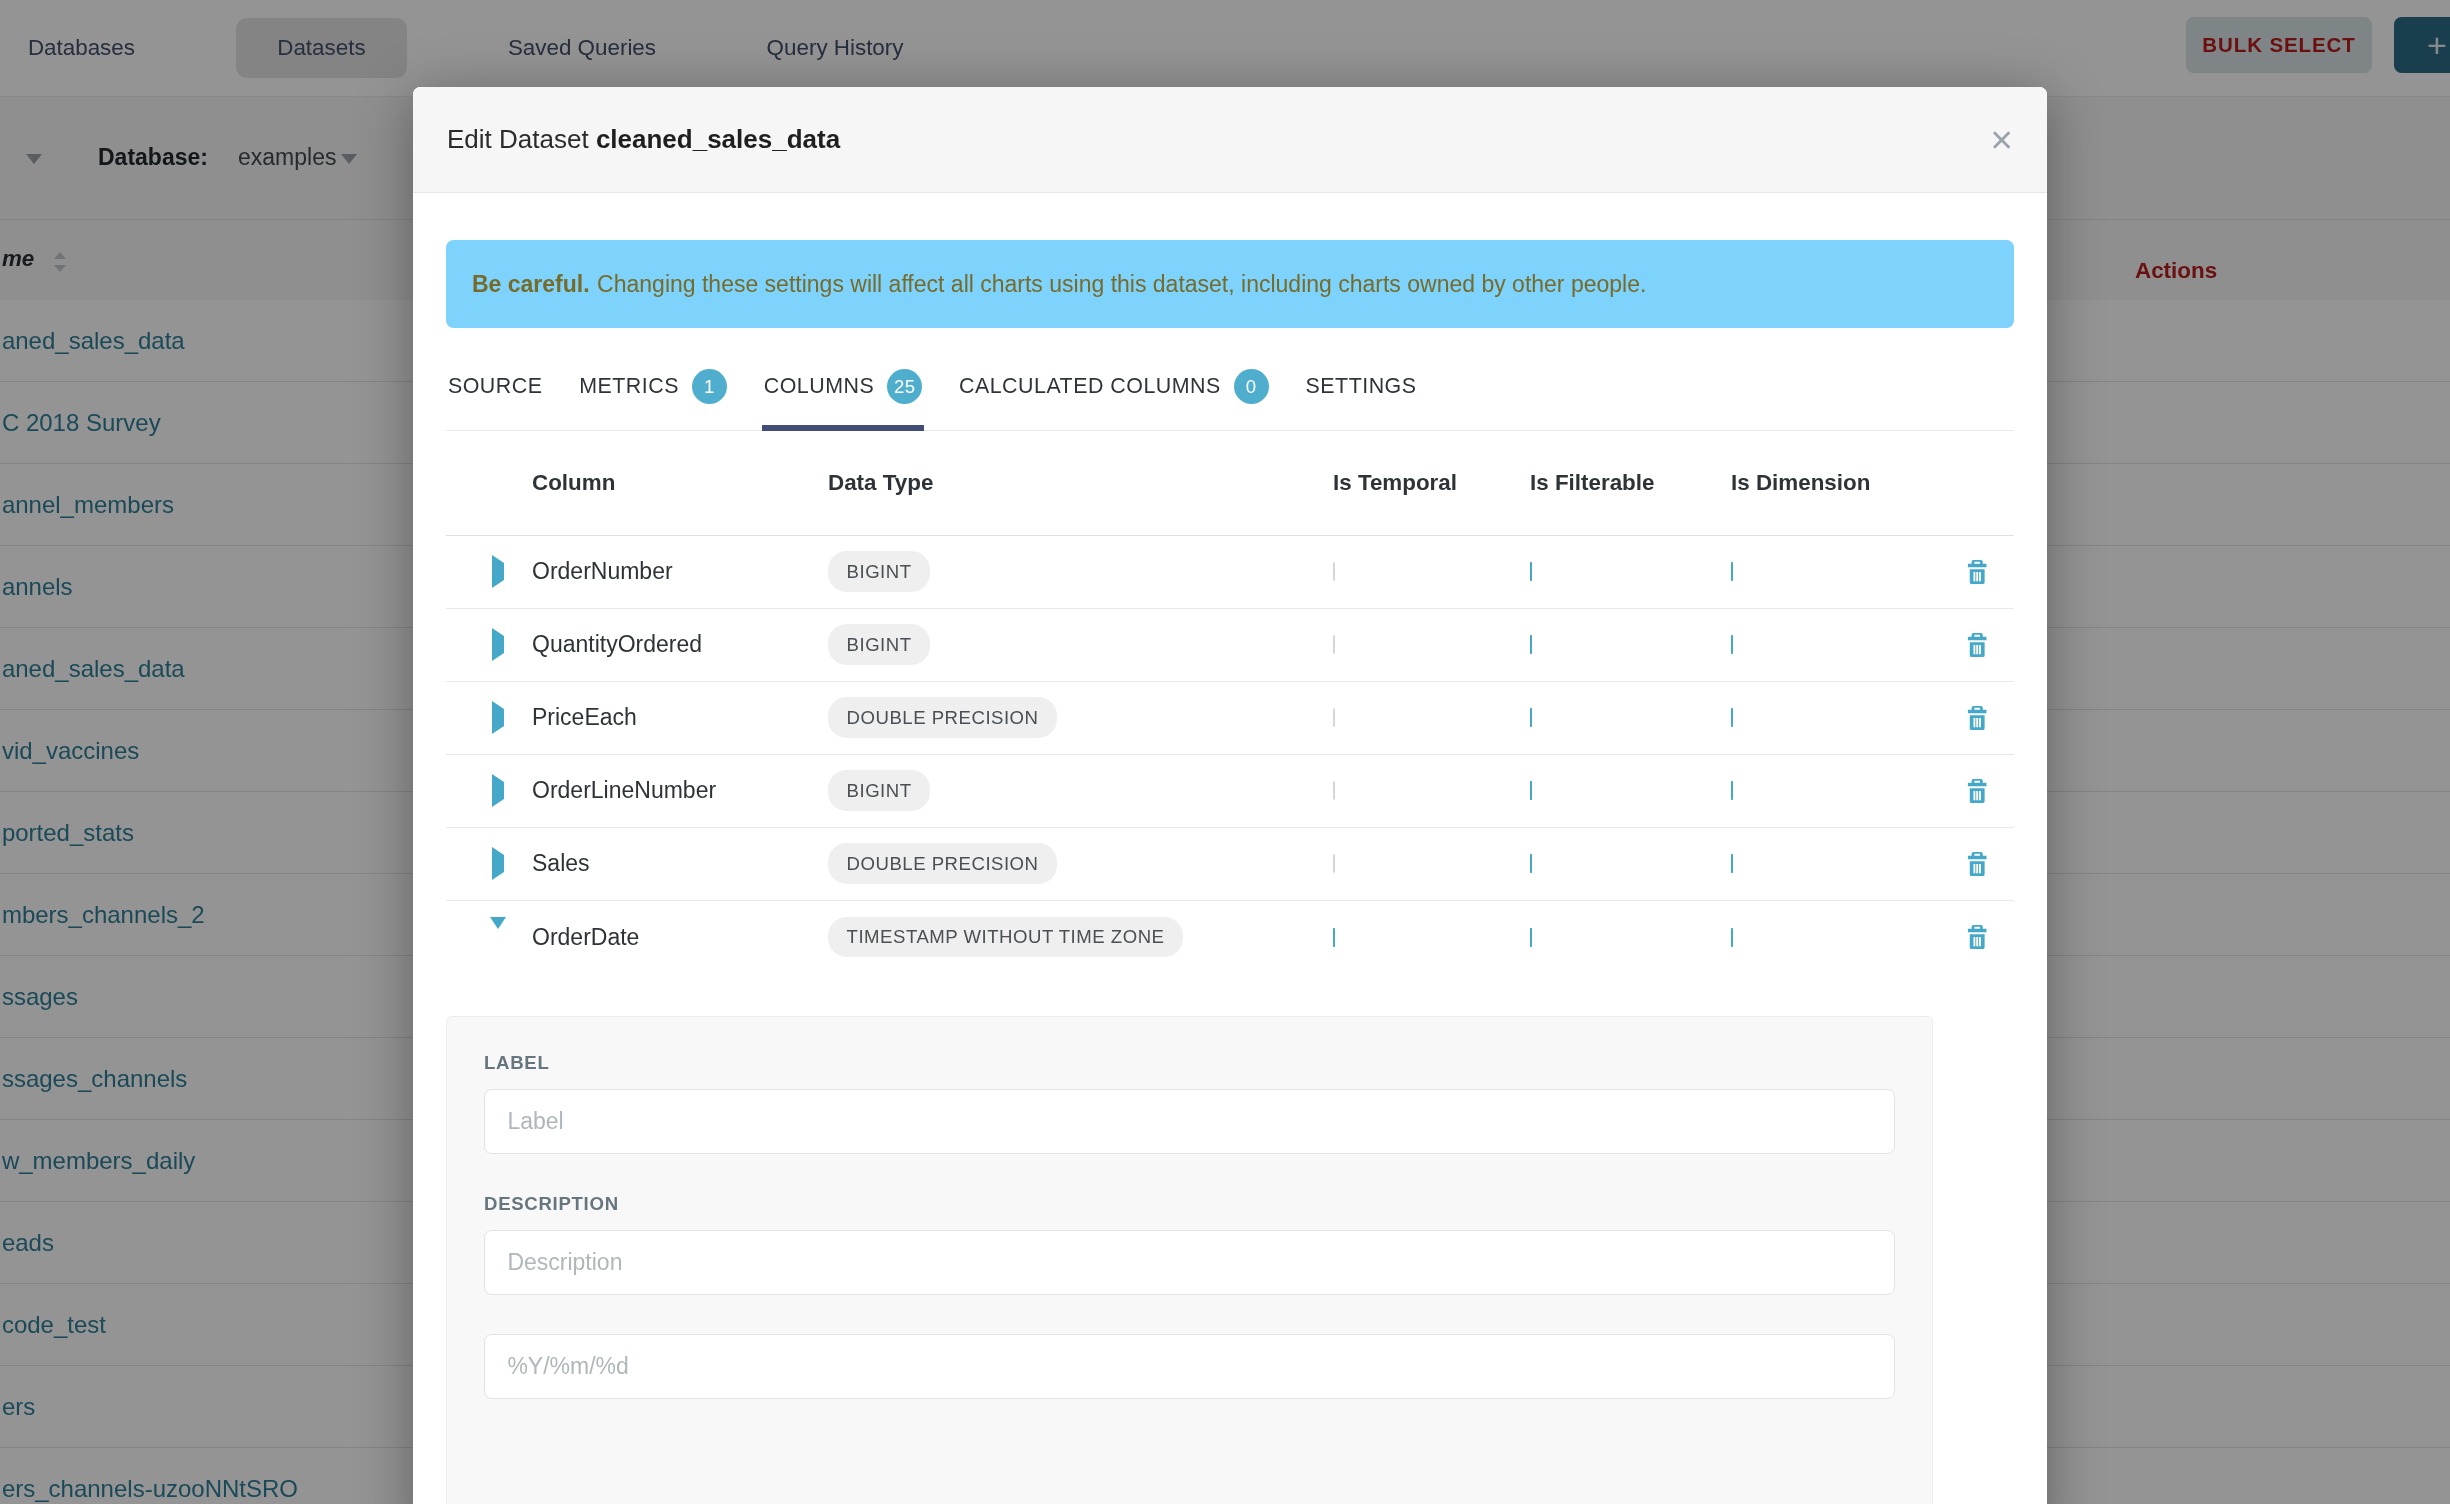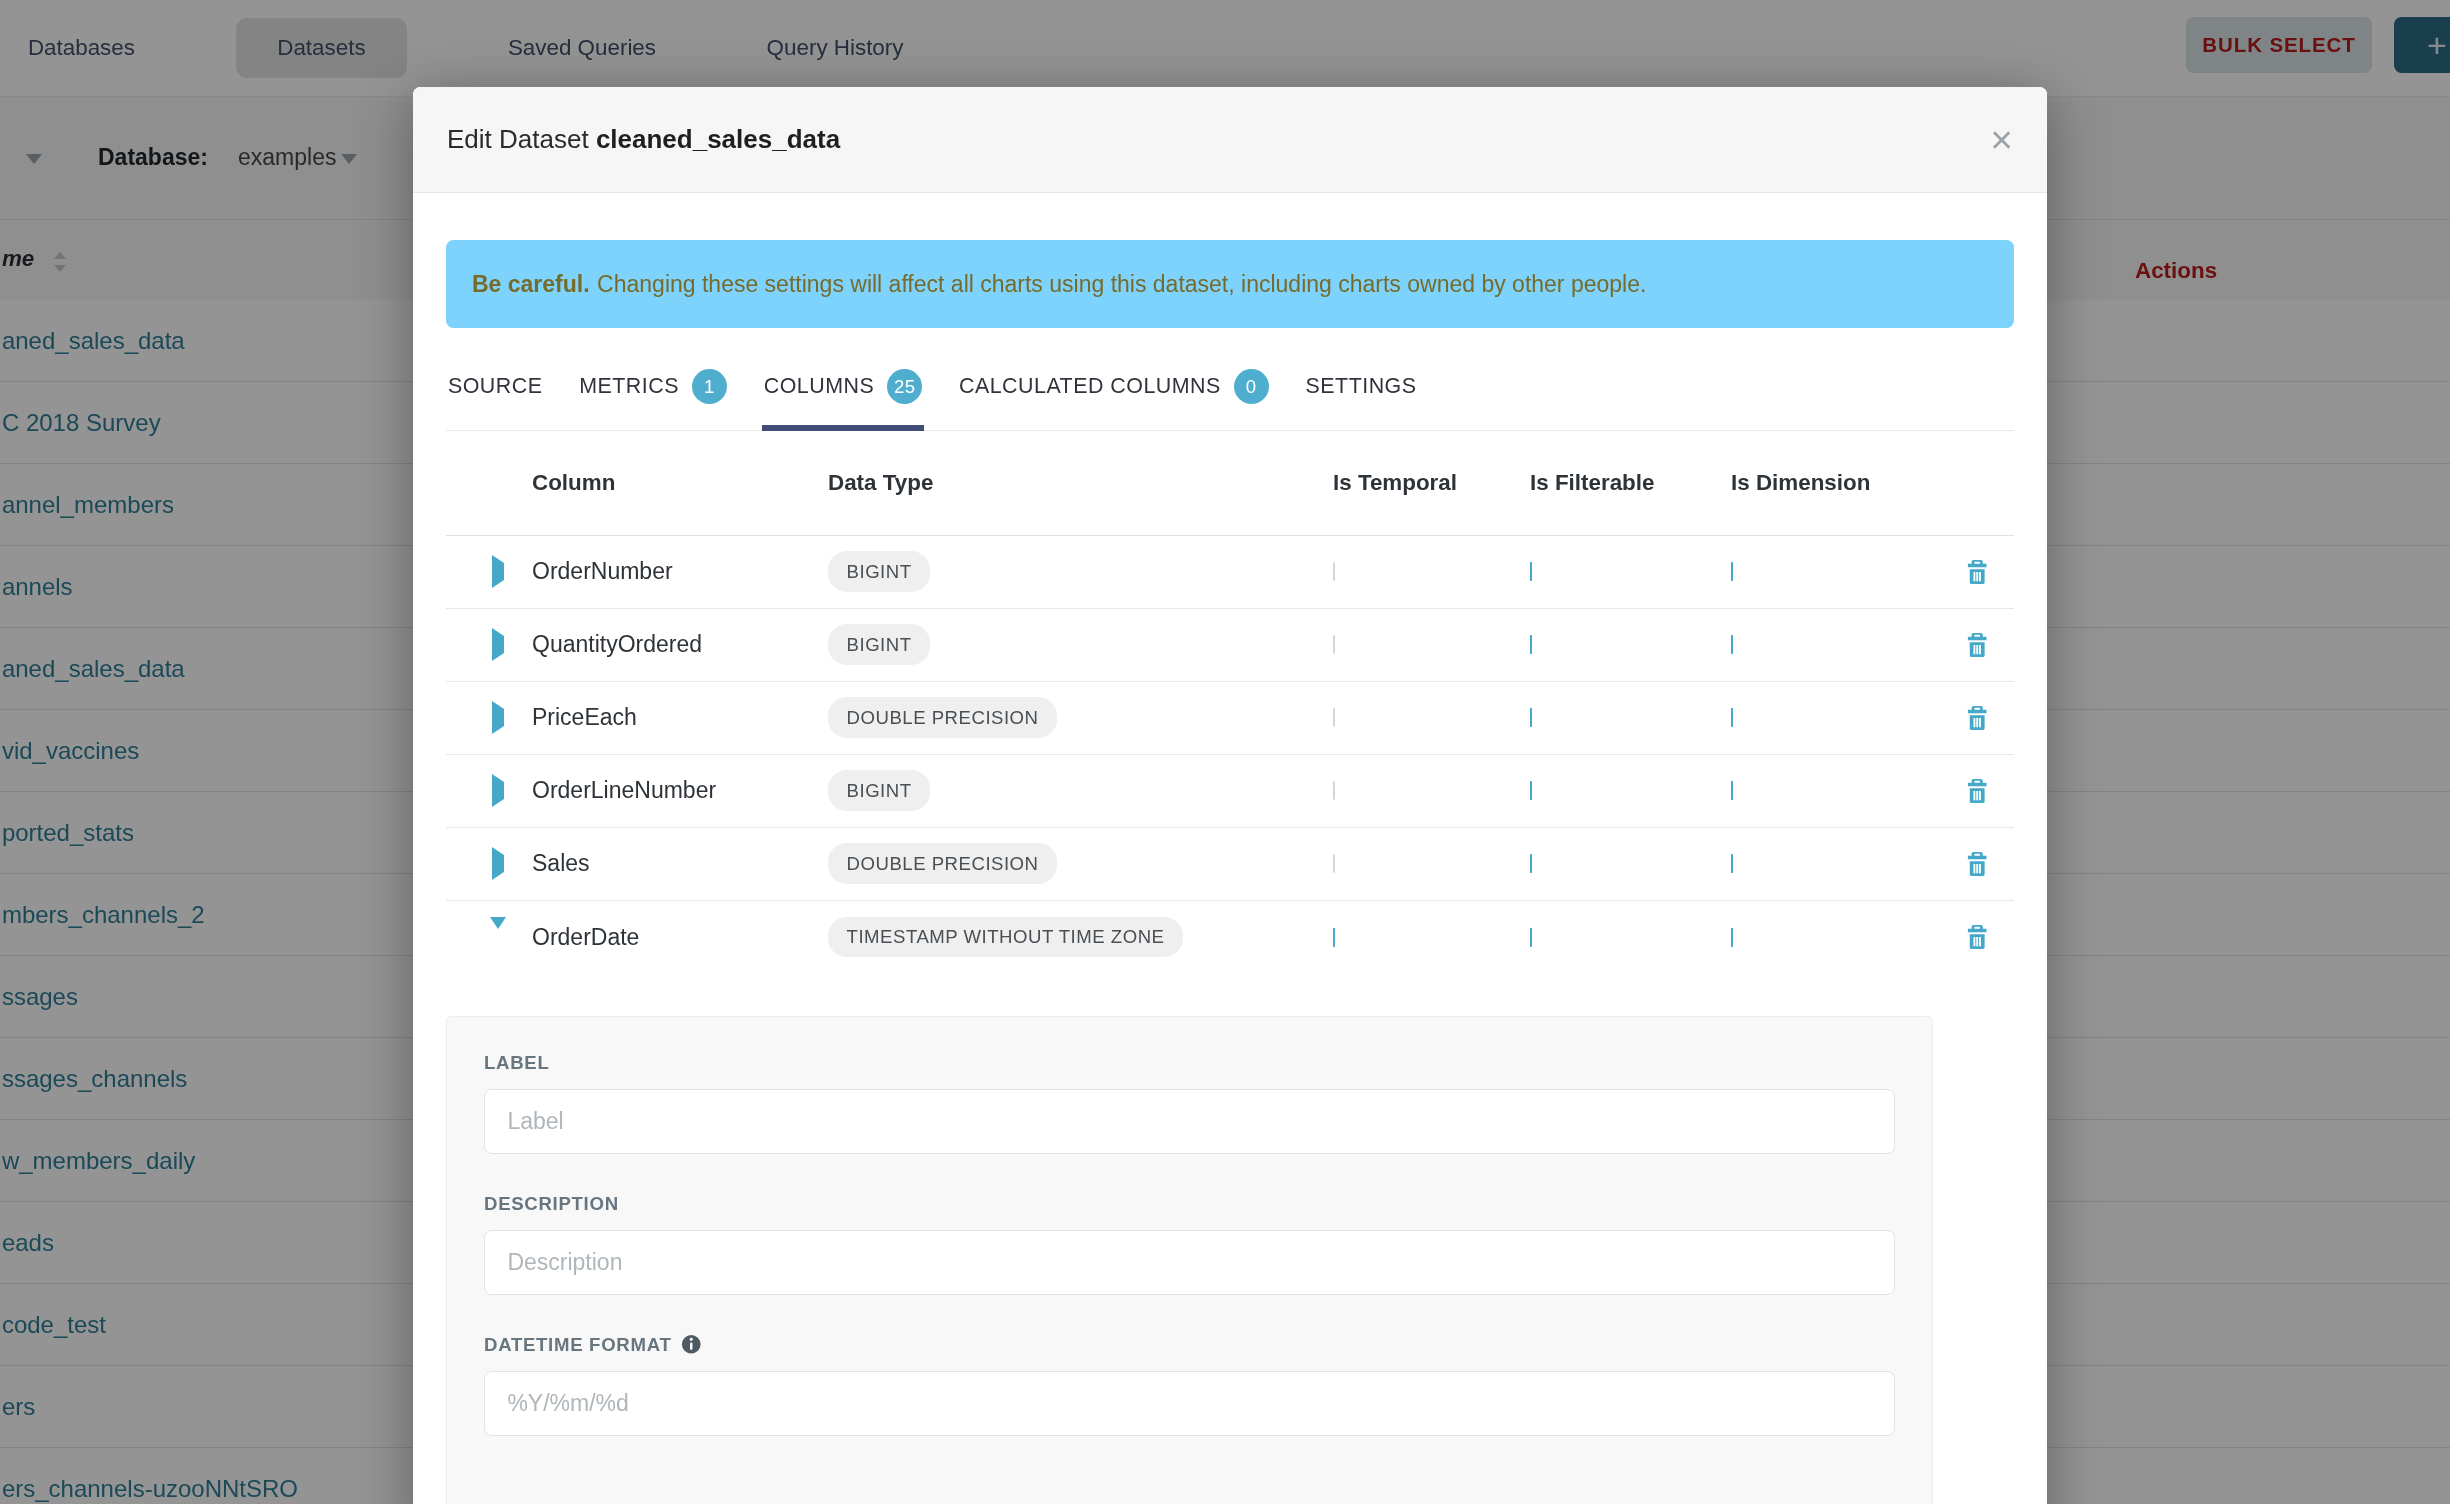--- a/index.html
+++ b/index.html
@@ -344,29 +344,19 @@
 
       <div class="detail-panel">
         <div class="field-label">
           <span>LABEL</span>
         </div>
         <input class="field-input" type="text" placeholder="Label" style="">
         <div class="field-label">
           <span>DESCRIPTION</span>
         </div>
         <input class="field-input" type="text" placeholder="Description" style="">
-        <div class="field-label">
-          <span>DATETIME FORMAT</span>
-          <span class="info-icon">
-            <svg width="20.5" height="20.5" viewBox="0 0 22 22">
-                <circle cx="11" cy="11" r="10" fill="#4d5a63"></circle>
-                <rect x="9.7" y="9" width="2.6" height="8" rx="1.3" fill="#fff"></rect>
-                <circle cx="11" cy="5.6" r="1.7" fill="#fff"></circle>
-              </svg>
-          </span>
-        </div>
         <input class="field-input" type="text" placeholder="%Y/%m/%d" style="">
       </div>
 
     </div>
   </div>
 </div>
 
 
 </body></html>

